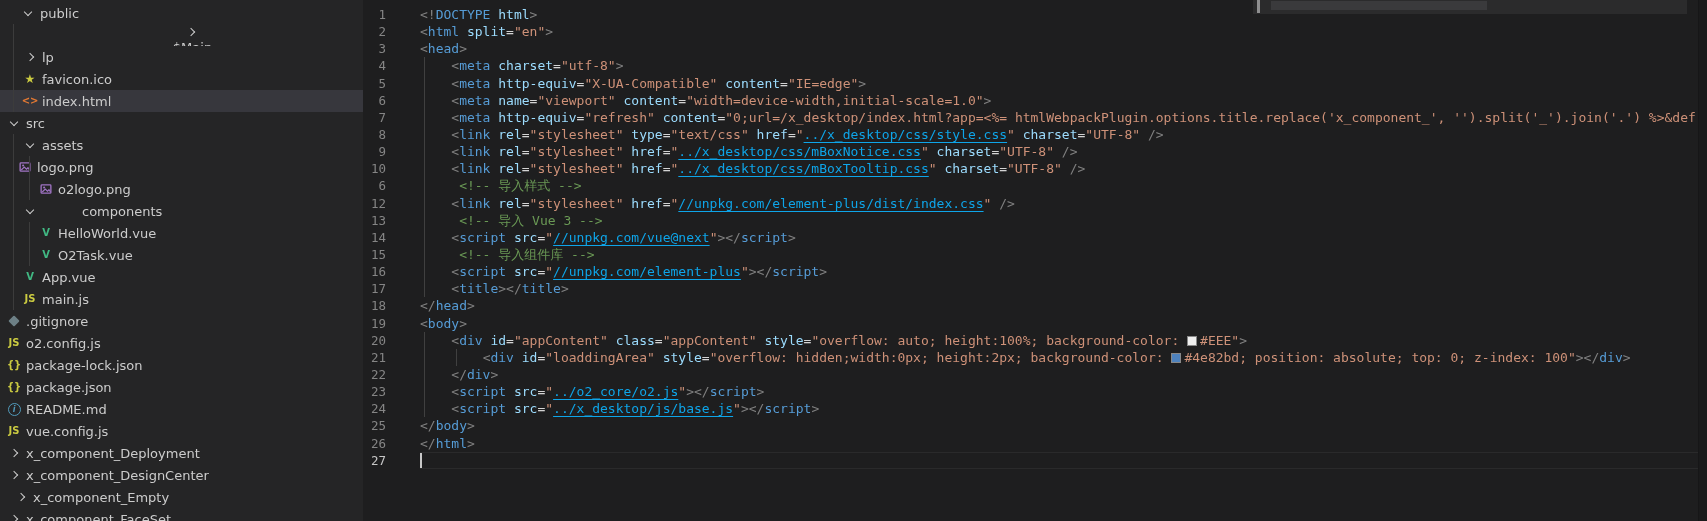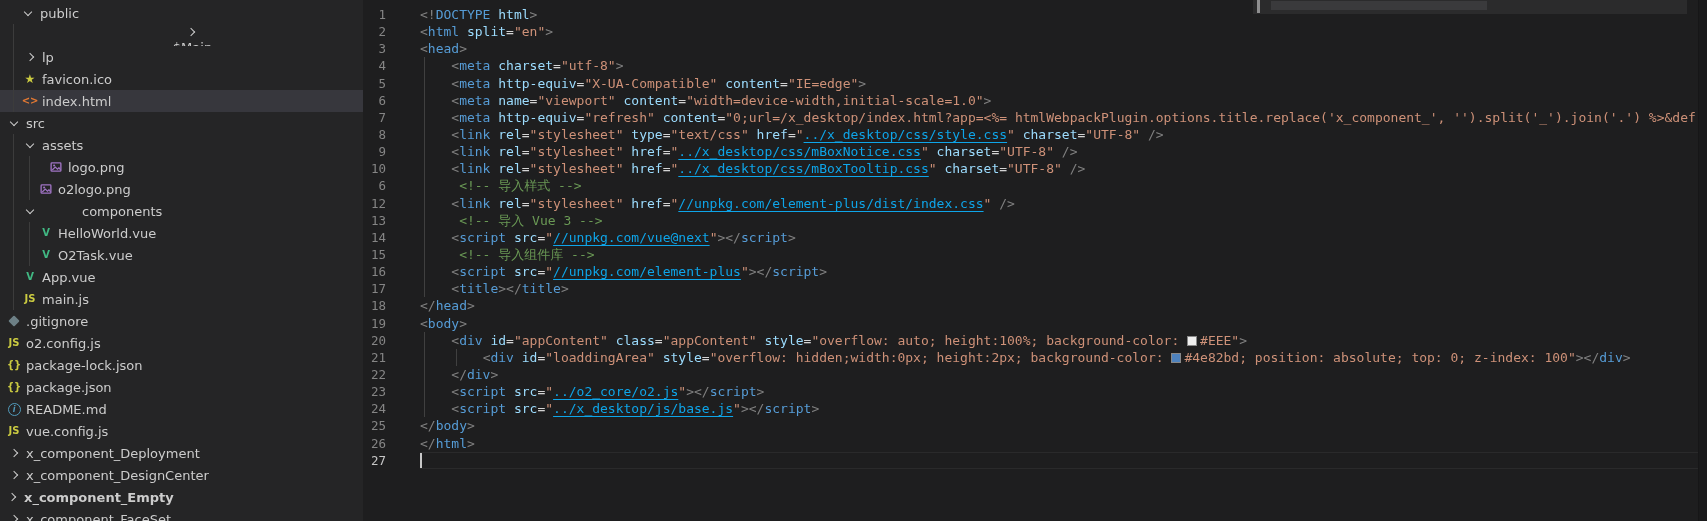--- a/index.html
+++ b/index.html
@@ -88,21 +88,21 @@
             <i class="chev down"></i>
           </span>
           <span class="lbl">src</span>
         </div>
         <div class="row" style="padding-left: 22px;">
           <span class="islot">
             <i class="chev down"></i>
           </span>
           <span class="lbl">assets</span>
         </div>
-        <div class="row" style="padding-left: 48px;">
+        <div class="row" style="padding-left: 17px;">
           <span class="islot">
             <svg width="12" height="12" viewBox="0 0 16 16">
               <rect x="1.5" y="2.5" width="13" height="11" rx="1" fill="none" stroke="#a074c4" stroke-width="1.8"></rect>
               <circle cx="5.5" cy="6" r="1.4" fill="#a074c4"></circle>
               <path d="M3 12 L7 8 L10 11 L12 9 L14 12" stroke="#a074c4" stroke-width="1.5" fill="none"></path>
             </svg>
           </span>
           <span class="lbl">logo.png</span>
         </div>
         <div class="row" style="padding-left: 38px;">
@@ -186,21 +186,21 @@
             <i class="chev"></i>
           </span>
           <span class="lbl">x_component_Deployment</span>
         </div>
         <div class="row" style="padding-left: 6px;">
           <span class="islot">
             <i class="chev"></i>
           </span>
           <span class="lbl">x_component_DesignCenter</span>
         </div>
-        <div class="row" style="padding-left: 4px; font-weight: bold;">
+        <div class="row" style="padding-left: 13px;">
           <span class="islot">
             <i class="chev"></i>
           </span>
           <span class="lbl">x_component_Empty</span>
         </div>
         <div class="row" style="padding-left: 6px;">
           <span class="islot">
             <i class="chev"></i>
           </span>
           <span class="lbl">x_component_FaceSet</span>

